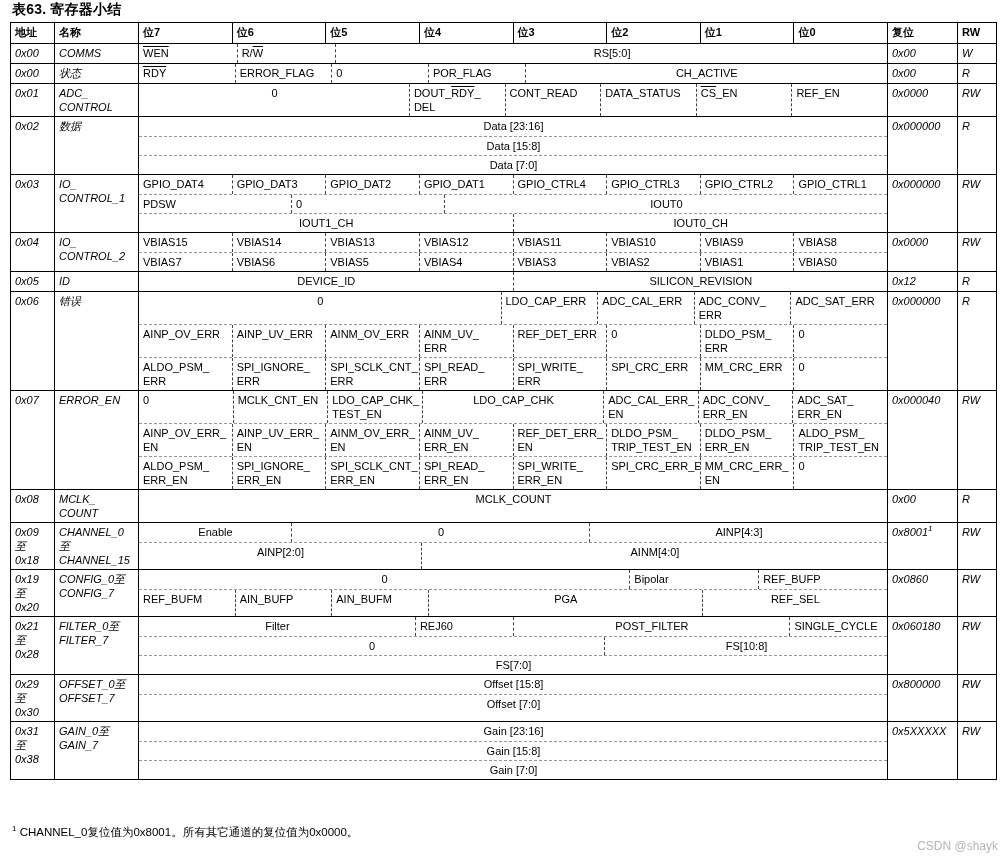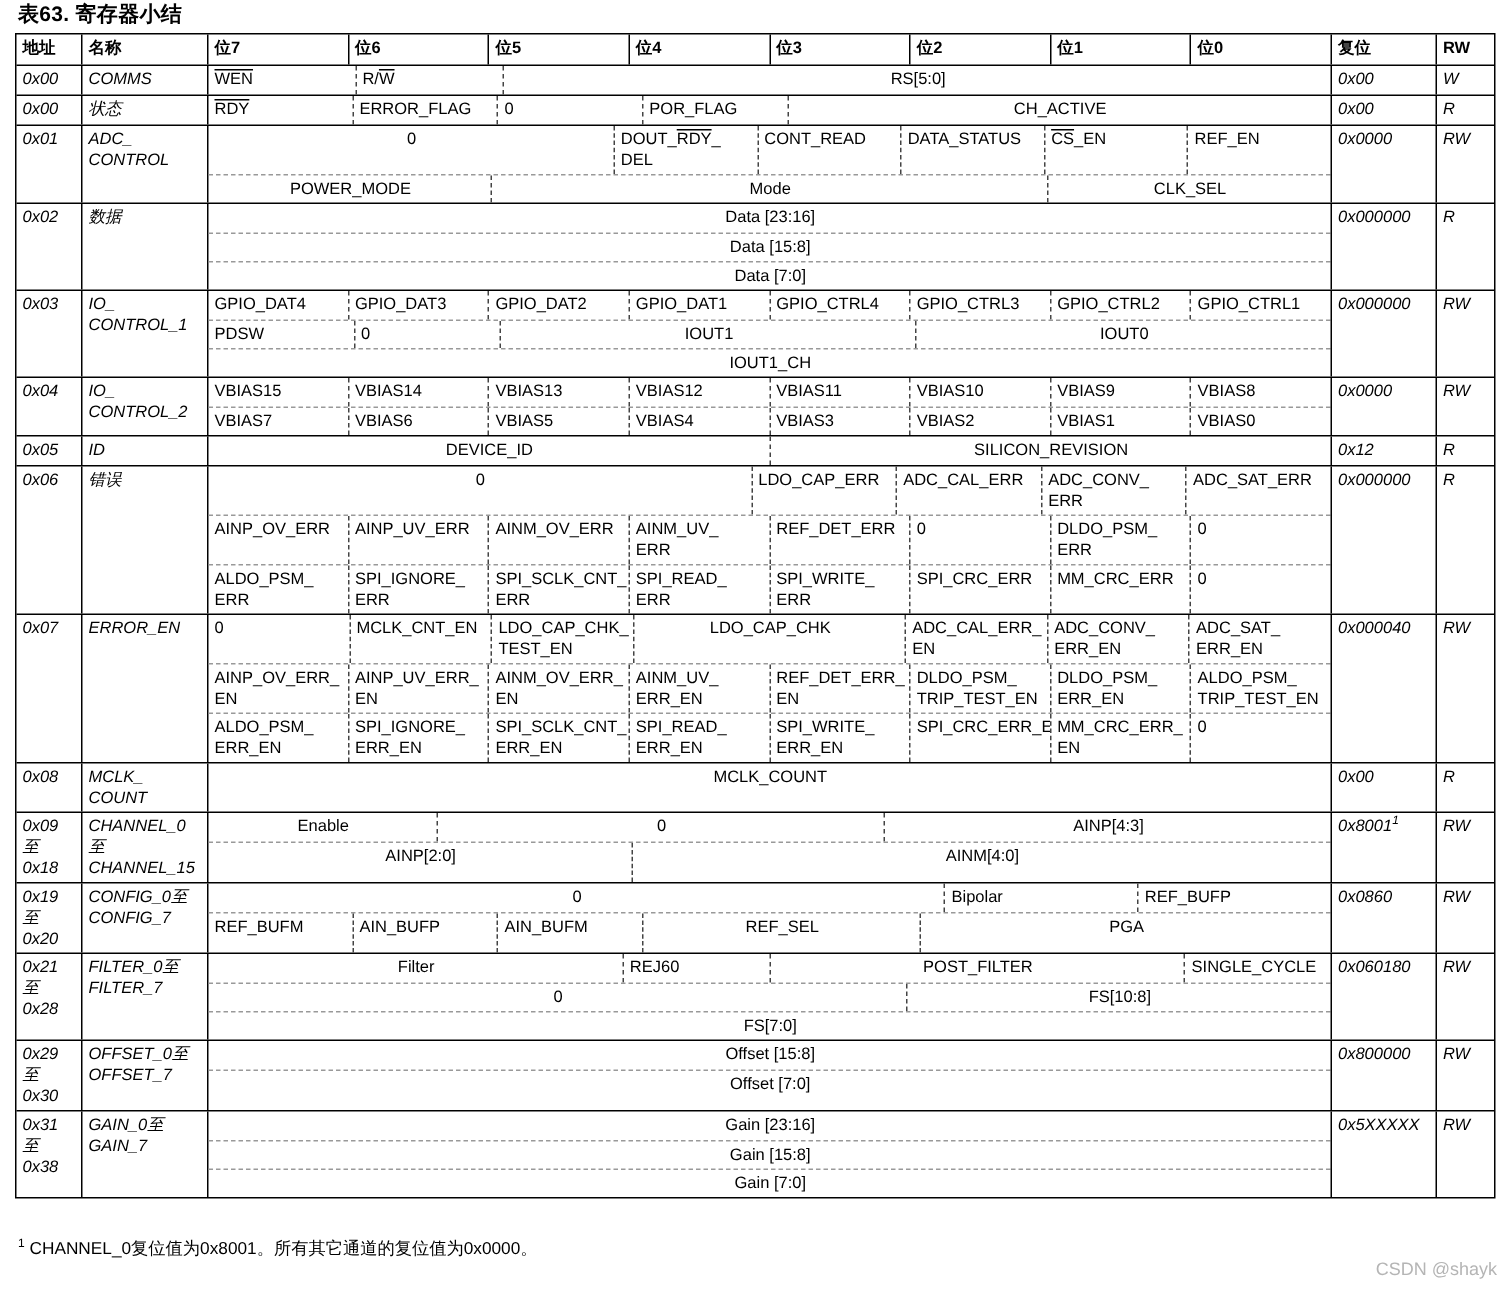--- a/index.html
+++ b/index.html
@@ -82,25 +82,20 @@
         <div class="bits">
           <div class="srow">
             <div class="bcell c" style="--s: 3;">0</div>
             <div class="bcell" style="--s: 1;">DOUT_<span class="ov">RDY</span>_
 DEL</div>
             <div class="bcell" style="--s: 1;">CONT_READ</div>
             <div class="bcell" style="--s: 1;">DATA_STATUS</div>
             <div class="bcell" style="--s: 1;"><span class="ov">CS</span>_EN</div>
             <div class="bcell" style="--s: 1;">REF_EN</div>
           </div>
-          <div class="srow">
-            <div class="bcell c" style="--s: 2;">POWER_MODE</div>
-            <div class="bcell c" style="--s: 4;">Mode</div>
-            <div class="bcell c" style="--s: 2;">CLK_SEL</div>
-          </div>
         </div>
         <div class="rcell">0x0000</div>
         <div class="wcell">RW</div>
       </div>
       <div class="reg">
         <div class="acell">0x02</div>
         <div class="ncell">数据</div>
         <div class="bits">
           <div class="srow">
             <div class="bcell c" style="--s: 8;">Data [23:16]</div>
@@ -126,25 +121,25 @@
             <div class="bcell" style="--s: 1;">GPIO_DAT2</div>
             <div class="bcell" style="--s: 1;">GPIO_DAT1</div>
             <div class="bcell" style="--s: 1;">GPIO_CTRL4</div>
             <div class="bcell" style="--s: 1;">GPIO_CTRL3</div>
             <div class="bcell" style="--s: 1;">GPIO_CTRL2</div>
             <div class="bcell" style="--s: 1;">GPIO_CTRL1</div>
           </div>
           <div class="srow">
             <div class="bcell" style="--s: 1;">PDSW</div>
             <div class="bcell" style="--s: 1;">0</div>
-            <div class="bcell c" style="--s: 3;">IOUT1</div>
             <div class="bcell c" style="--s: 3;">IOUT0</div>
           </div>
           <div class="srow">
             <div class="bcell c" style="--s: 4;">IOUT1_CH</div>
+            <div class="bcell c" style="--s: 4;">IOUT0_CH</div>
           </div>
         </div>
         <div class="rcell">0x000000</div>
         <div class="wcell">RW</div>
       </div>
       <div class="reg">
         <div class="acell">0x04</div>
         <div class="ncell">IO_
 CONTROL_2</div>
         <div class="bits">
@@ -324,22 +319,22 @@
         <div class="bits">
           <div class="srow">
             <div class="bcell c" style="--s: 4;">0</div>
             <div class="bcell" style="--s: 1;">Bipolar</div>
             <div class="bcell" style="--s: 1;">REF_BUFP</div>
           </div>
           <div class="srow">
             <div class="bcell" style="--s: 1;">REF_BUFM</div>
             <div class="bcell" style="--s: 1;">AIN_BUFP</div>
             <div class="bcell" style="--s: 1;">AIN_BUFM</div>
+            <div class="bcell c" style="--s: 3;">PGA</div>
             <div class="bcell c" style="--s: 2;">REF_SEL</div>
-            <div class="bcell c" style="--s: 3;">PGA</div>
           </div>
         </div>
         <div class="rcell">0x0860</div>
         <div class="wcell">RW</div>
       </div>
       <div class="reg">
         <div class="acell">0x21
 至
 0x28</div>
         <div class="ncell">FILTER_0至

